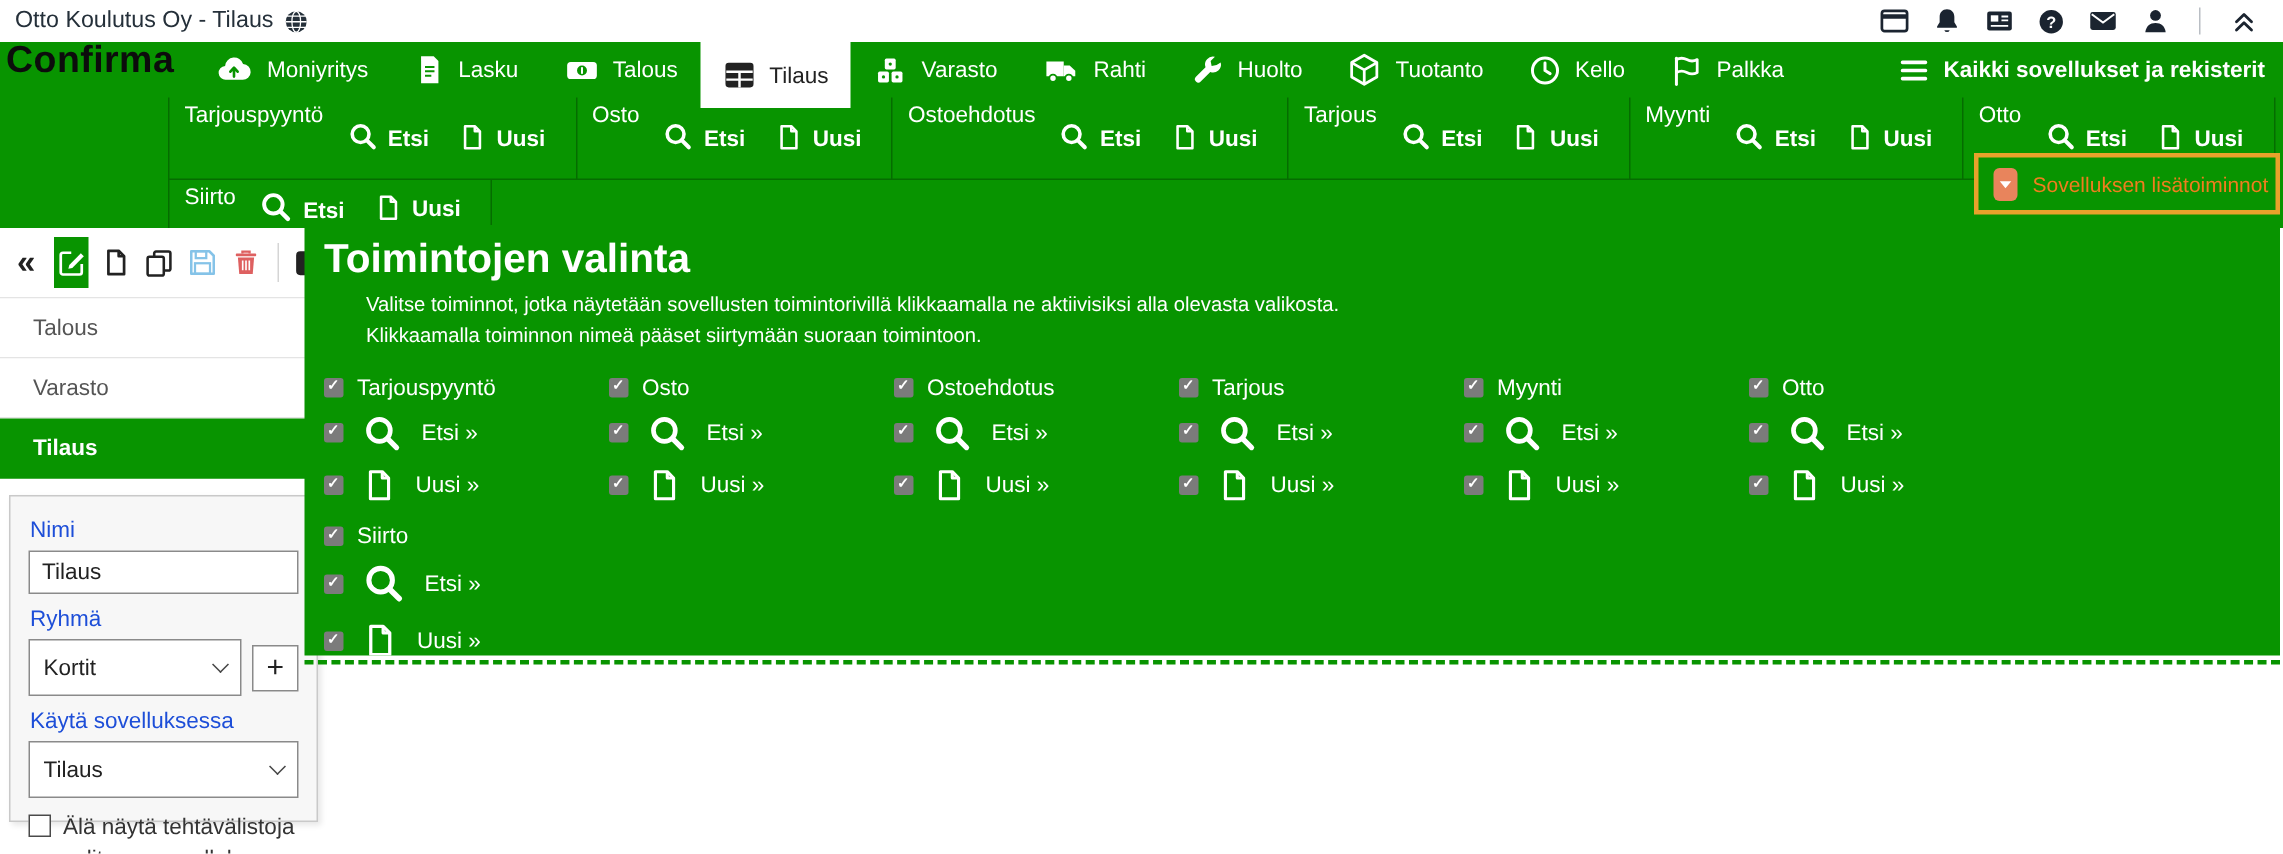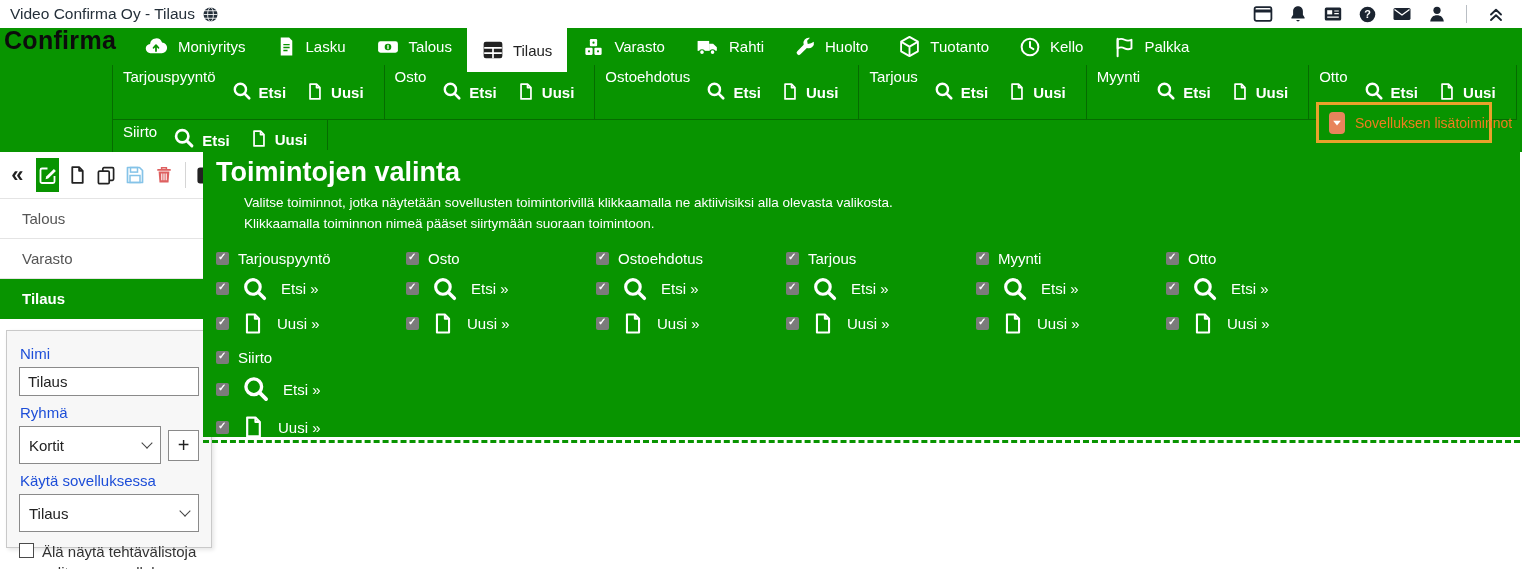--- a/index.html
+++ b/index.html
@@ -34,21 +34,21 @@
        border-left:1px solid var(--green-dark);border-bottom:1px solid var(--green-dark);}
   .grp:last-child{border-right:1px solid var(--green-dark);}
   .grp-label{padding-top:3px;font-size:15px;white-space:nowrap;}
   .grp-actions{display:flex;align-items:center;gap:20px;margin-top:16px;margin-left:16px;}
   .act{display:flex;align-items:flex-end;gap:7px;font-size:15px;cursor:pointer;font-weight:bold;}
   .ribbon2{position:absolute;left:112px;top:92px;z-index:1;}
   .ribbon2 .grp{height:32px;border-bottom:none;}
   .ribbon2 .grp-actions{margin-top:7px;}
 
   
-  .extra-btn{position:absolute;left:1316px;top:102px;width:176px;height:41px;z-index:4;
+  .extra-btn{position:absolute;left:1316px;top:102px;width:204px;height:41px;z-index:4;
     border:3px solid #e8a22b;background:var(--green);display:flex;align-items:center;gap:10px;
     padding:0 10px;cursor:pointer;}
   .extra-btn .chip{width:24px;height:22px;border-radius:4px;background:#e8845c;display:flex;align-items:center;justify-content:center;color:#fff;}
   .extra-btn span.lbl{color:#ef7d1e;font-size:14px;white-space:nowrap;}
 
   
   .lp-toolbar{position:absolute;top:152px;left:0;width:218px;height:46px;background:#fff;
     display:flex;align-items:center;gap:9px;padding-left:8px;color:#222;}
   .tool-btn{display:flex;align-items:center;justify-content:center;width:26px;height:30px;cursor:pointer;}
   .tool-btn.active{background:var(--green);color:#fff;width:32px;height:34px;}
@@ -232,21 +232,21 @@
         <rect x="1.5" y="3.5" width="6.5" height="13" fill="currentColor"></rect>
       </symbol>
     <symbol id="i-chevdown" viewBox="0 0 20 20">
         <path d="M5.2 7.3h9.6L10 13.2z" fill="currentColor"></path>
       </symbol>
   </defs>
 </svg>
 
 <div class="titlebar">
   <div class="tb-title">
-    <span>Video Confirma Oy - Tilaus</span>
+    <span>Otto Koulutus Oy - Tilaus</span>
     <svg class="ic" width="17" height="17">
         <use href="#i-globe"></use>
       </svg>
   </div>
   <div class="tb-right">
     <svg class="ic" width="20" height="20">
         <use href="#i-window"></use>
       </svg>
     <svg class="ic" width="20" height="20">
         <use href="#i-bell"></use>
@@ -329,20 +329,26 @@
       <span>Kello</span>
     </div>
     <div class="nav-item">
       <svg class="ic" width="22" height="22">
           <use href="#i-flag"></use>
         </svg>
       <span>Palkka</span>
     </div>
   </div>
 
+  <div class="nav-all">
+    <svg class="ic" width="22" height="22">
+        <use href="#i-menu"></use>
+      </svg>
+    <span>Kaikki sovellukset ja rekisterit</span>
+  </div>
 
   <div class="ribbon">
     <div class="grp">
       <span class="grp-label">Tarjouspyyntö</span>
       <div class="grp-actions">
         <div class="act">
             <svg class="ic" width="20" height="20">
               <use href="#i-search"></use>
             </svg>
             <span>Etsi</span>

